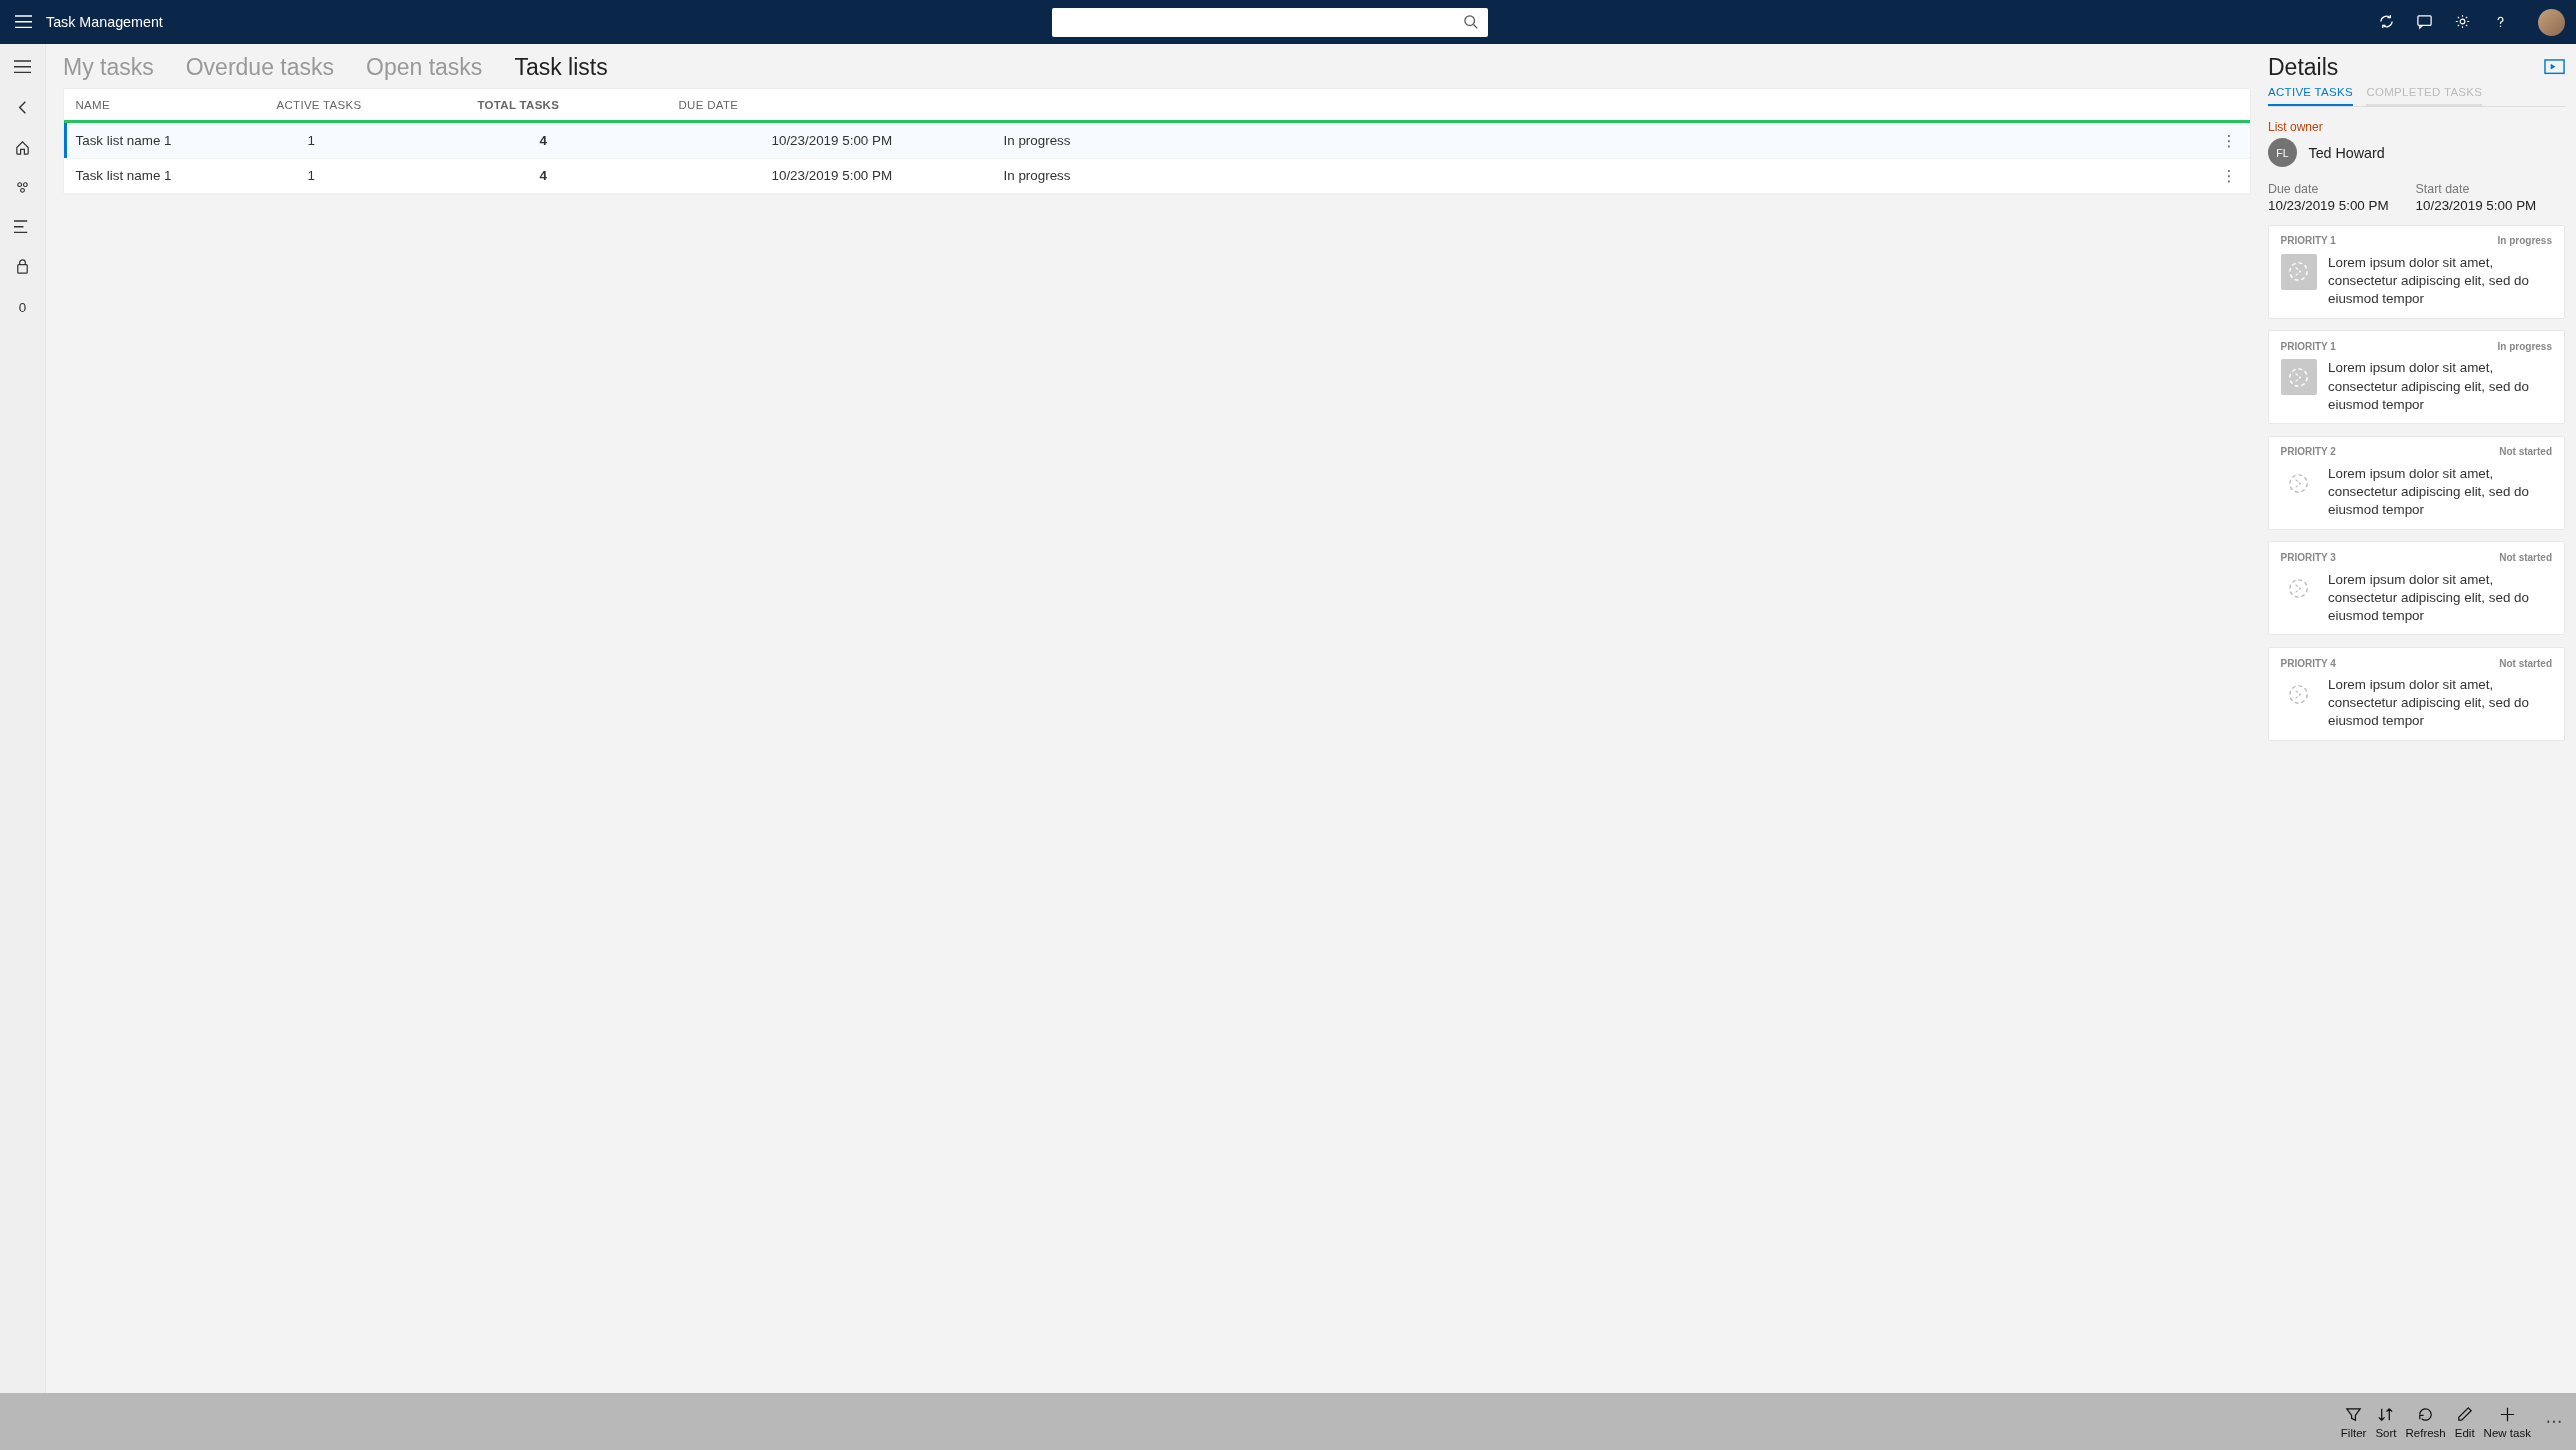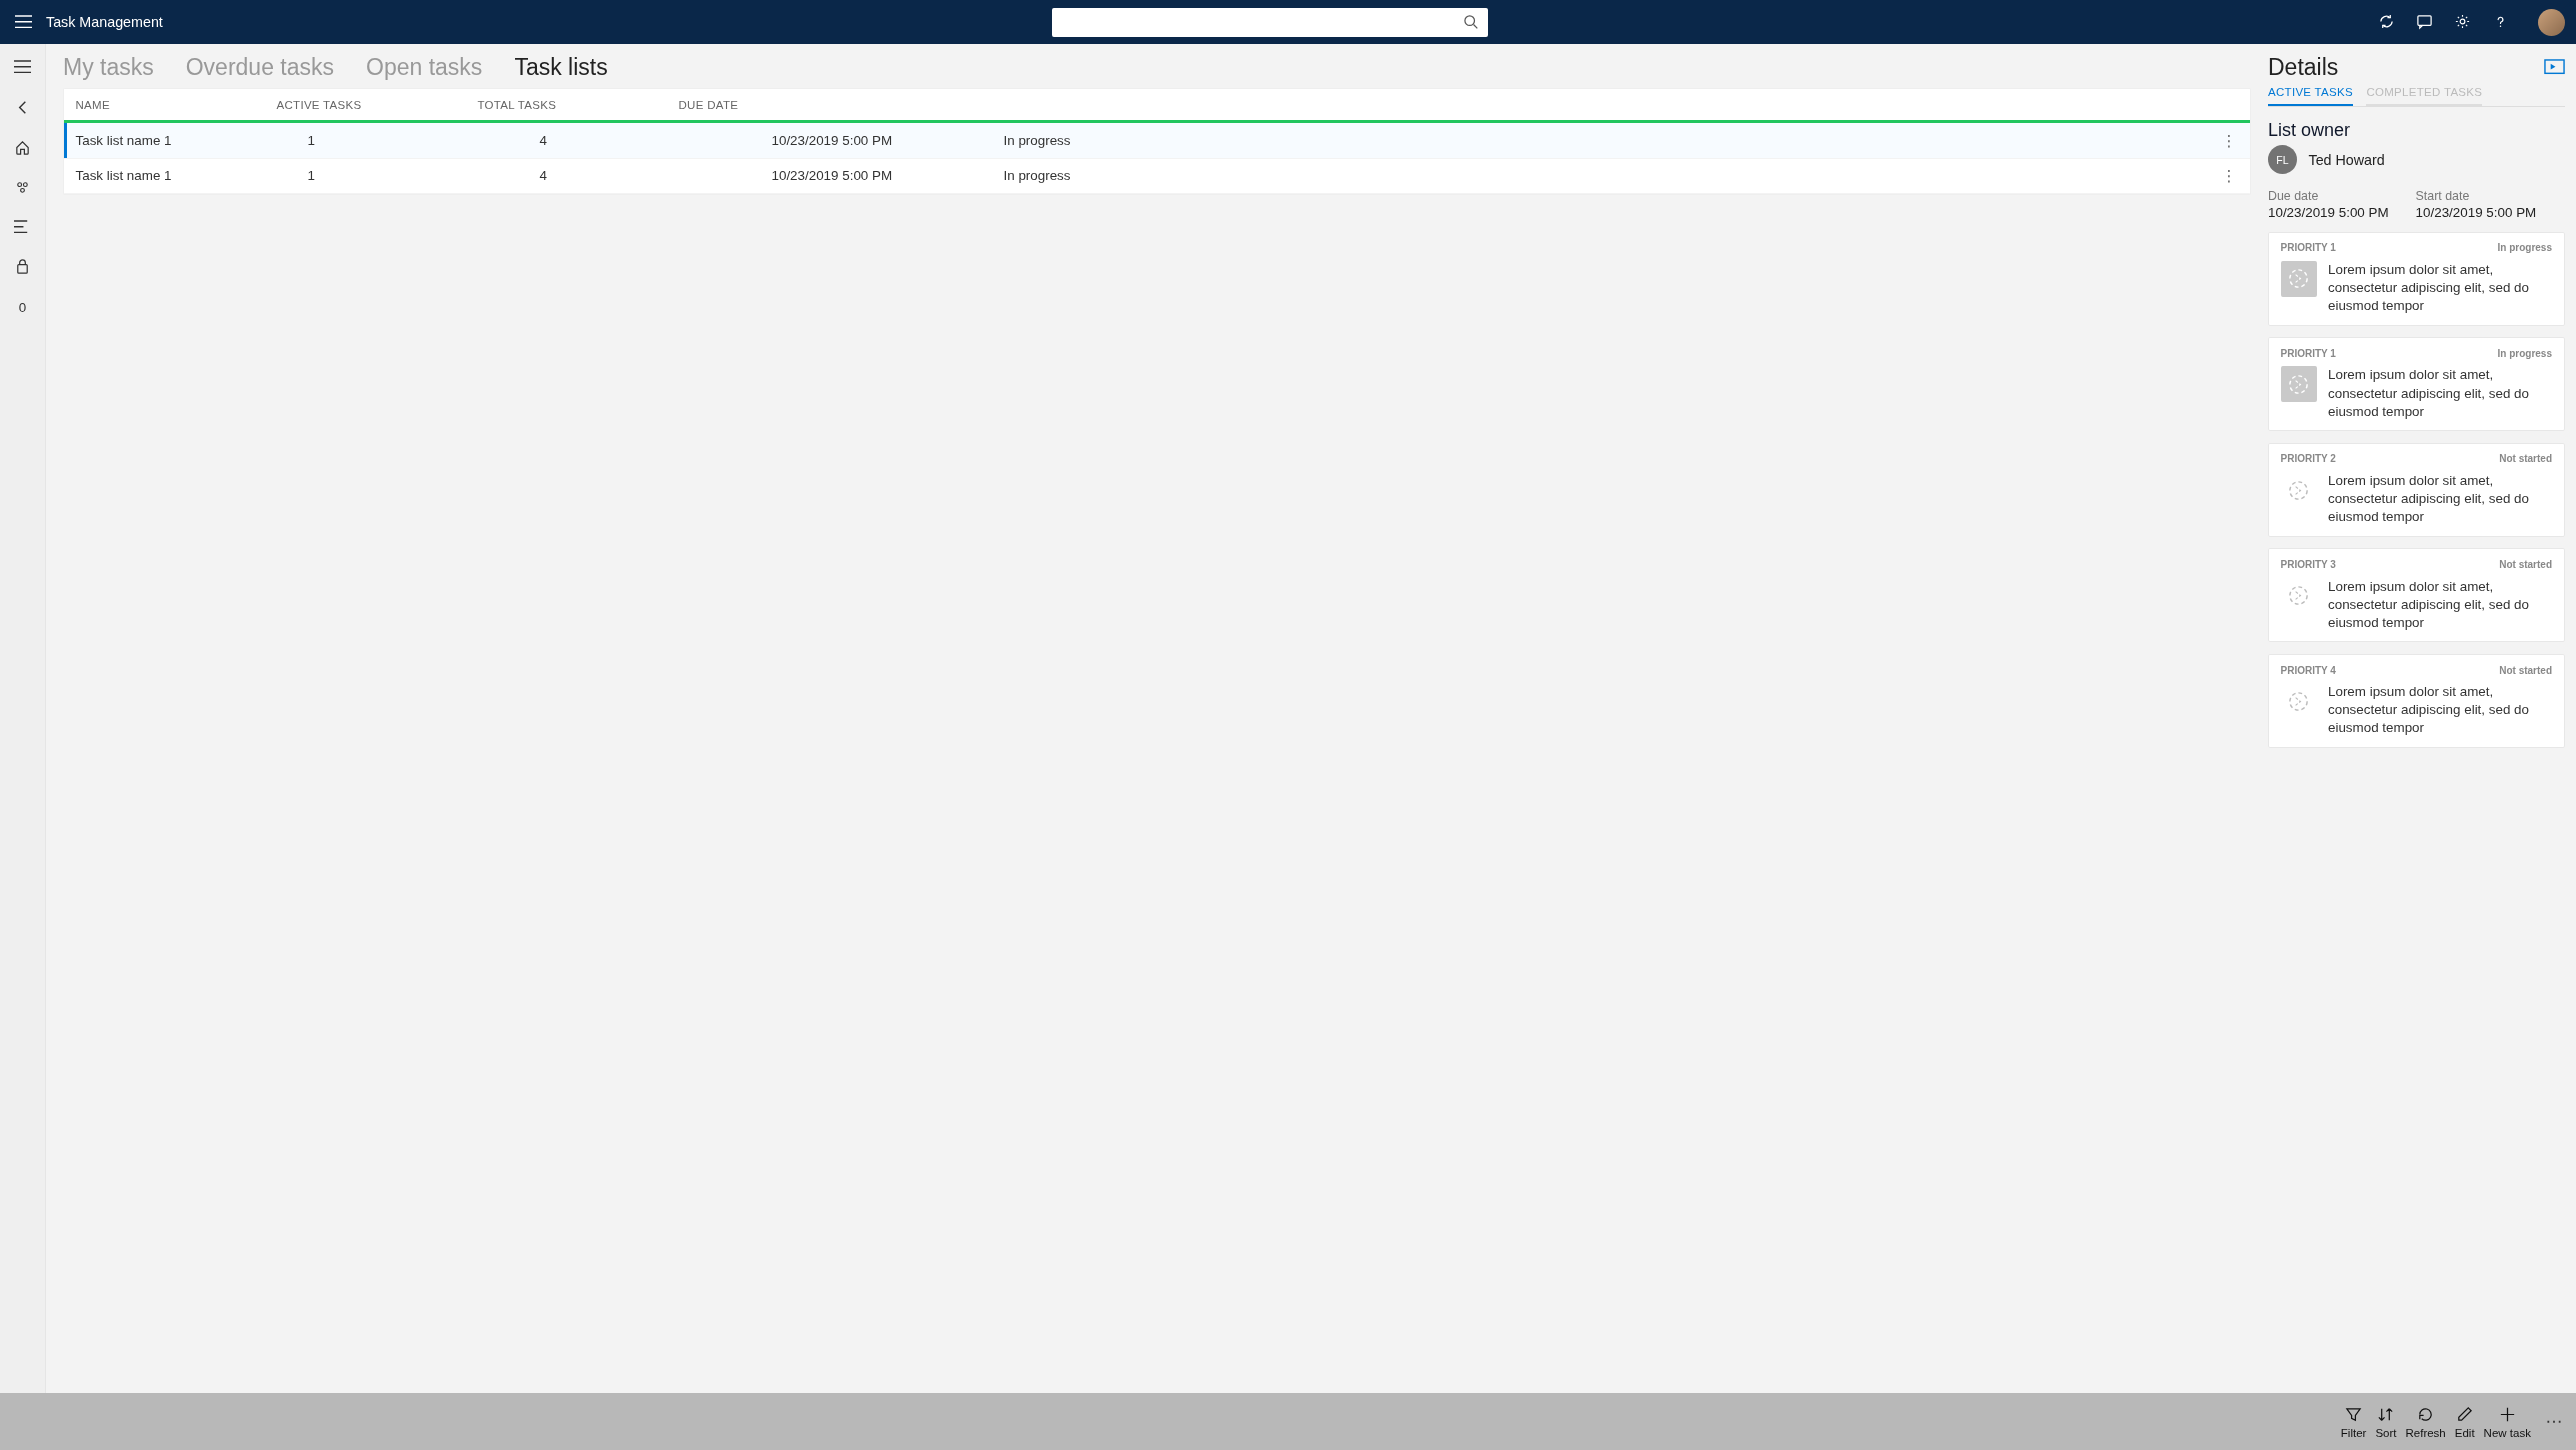--- a/index.html
+++ b/index.html
@@ -31,36 +31,36 @@
 .maintabs .tab { font-size: 23px; font-weight: 300; color: #999; cursor: pointer; }
 .maintabs .tab.active { color: #222; }
 
 .table { background: #fff; border: 1px solid #eee; border-radius: 1.9px; overflow: hidden; margin-right: 17px; }
 .thead { display: flex; background: #fff; border-bottom: 3px solid #22c55e; font-size: 11.5px; color: #666; letter-spacing: 0.3px; padding: 9.6px 11.5px; position: relative; }
 .row { display: flex; font-size: 13.4px; color: #333; padding: 9.6px 11.5px; align-items: center; position: relative; border-bottom: 1px solid #f3f3f3; gap: 31px; }
 .row.selected { background: #f7fbff; }
 .row.selected::before { content: ""; position: absolute; left: 0; top: 0; bottom: 0; width: 2.9px; background: #0078d4; }
 .col-name { width: 201px; }
 .col-active { width: 201px; }
-.col-total { width: 201px; }
+.col-total { width: 201px; font-weight: bold; }
 .col-due { width: 201px; }
 .col-status { flex: 1; }
 .col-more { width: 19px; }
 .more-dots { cursor: pointer; color: #666; font-size: 15.3px; line-height: 0.5; text-align: center; }
 
 .details { width: 308px; background: #f3f3f3; display: flex; flex-direction: column; overflow: hidden; padding: 9.6px 11.5px 0 0; flex-shrink: 0; }
 .details-head { display: flex; align-items: center; justify-content: space-between; padding: 0 0 5.7px 0; }
 .details-head h2 { font-size: 23px; font-weight: 300; color: #222; }
 .collapse-icon { color: #0078d4; cursor: pointer; }
 .dtabs { display: flex; gap: 13.4px; font-size: 11.5px; letter-spacing: 0.3px; border-bottom: 1px solid #ddd; }
 .dtabs .dtab { padding: 0 0 5.7px 0; color: #555; cursor: pointer; border-bottom: 2.9px solid transparent; }
 .dtabs .dtab.active { color: #0078d4; border-bottom-color: #0078d4; }
 .dtabs .dtab.ghost { color: #bbb; border-bottom-color: #ddd; }
 .detail-body { flex: 1; overflow-y: auto; padding: 7.6px 0 9.6px 0; }
-.owner-label { font-size: 18px; color: #0f172a; margin: 5.7px 0 3.8px 0; }
+.owner-label { font-size: 12px; color: #c2410c; margin: 5.7px 0 3.8px 0; }
 .owner-row { display: flex; align-items: center; gap: 11.5px; }
 .owner-monogram { width: 29px; height: 29px; border-radius: 50%; background: #737373; color: #fff; font-size: 10.5px; display: flex; align-items: center; justify-content: center; }
 .owner-name { font-size: 14.3px; color: #222; }
 .date-pair { display: flex; gap: 27px; margin-top: 15.3px; }
 .date-col .lbl { font-size: 12.4px; color: #777; }
 .date-col .val { font-size: 13.4px; color: #222; margin-top: 1.9px; }
 
 .task-card { background: #fff; border: 1px solid #e7e7e7; border-radius: 1.9px; padding: 9.6px 11.5px; margin: 11.5px 0 0 0; }
 .task-card .tc-head { display: flex; justify-content: space-between; font-size: 10px; color: #888; margin-bottom: 7.6px; font-weight: bold; }
 .task-card .tc-body { display: flex; gap: 11.5px; }

